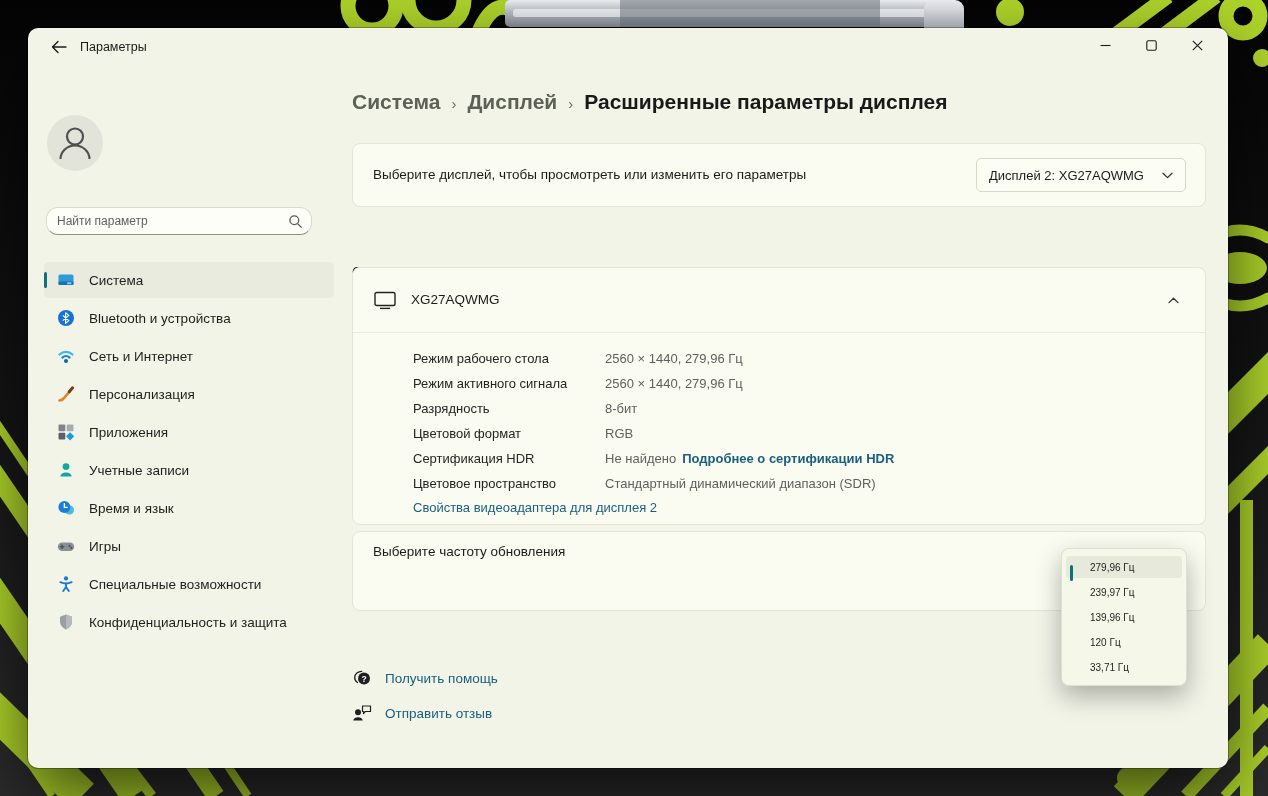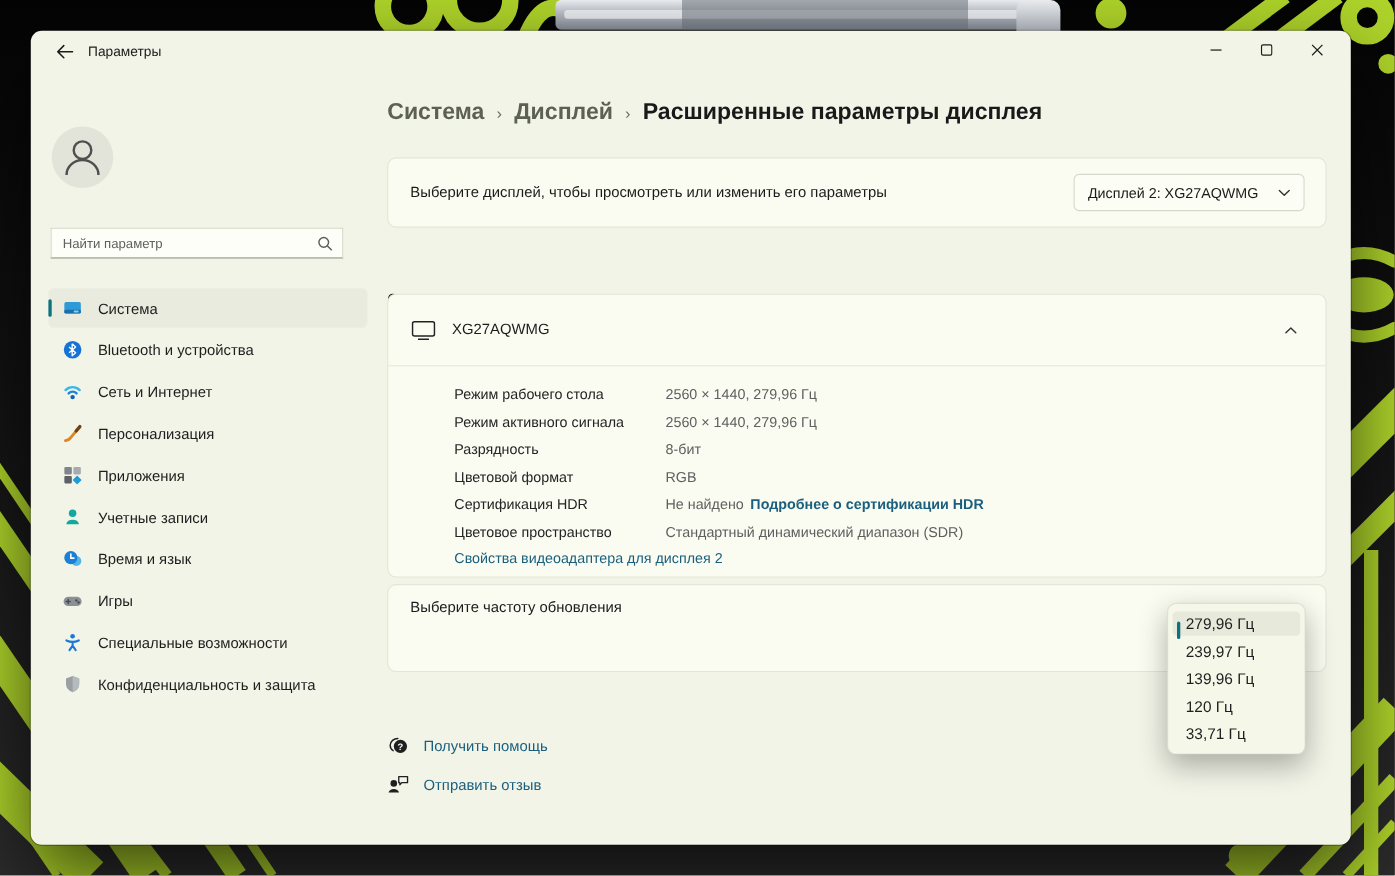--- a/index.html
+++ b/index.html
@@ -17,21 +17,21 @@
   }
   .titlebar { position:absolute; left:0; top:0; right:0; height:36px;text-align:right; }
   .back-btn { position:absolute; left:14px; top:6px; width:34px; height:26px; border:none; background:transparent; border-radius:4px; cursor:pointer; display:flex; align-items:center; justify-content:center; }
   .win-title { position:absolute; left:52px; top:0; line-height:38px; font-size:12.5px; color:#1b1b1b; }
   .win-controls { position:absolute; right:8px; top:0; display:flex; }
   .win-controls button { width:46px; height:34px; border:none; background:transparent; display:flex; align-items:center; justify-content:center; cursor:pointer; }
 
   
   .sidebar { position:absolute; left:0; top:36px; width:322px; bottom:0; padding:0 16px; }
   .avatar { position:absolute; left:19px; top:51px; width:56px; height:56px; border-radius:50%; background:#e2e4d9; display:flex; align-items:center; justify-content:center; }
-  .searchbox { position:absolute; left:18px; top:143px; width:266px; height:28px; background:#fdfef8; border:1px solid #d8dacb; border-bottom:1px solid #90927f; border-radius:0; }
+  .searchbox { position:absolute; left:18px; top:143px; width:266px; height:28px; background:#fdfef8; border:1px solid #d8dacb; border-bottom:1px solid #90927f; border-radius:12px; }
   .searchbox input { position:absolute; left:10px; top:0; width:225px; height:26px; border:none; background:transparent; outline:none; font-size:12px; color:#3c3c3c; font-family:inherit; }
   .searchbox input::placeholder { color:#616161; }
   .search-glyph { position:absolute; right:8px; top:6px; }
   .nav { position:absolute; left:16px; top:196px; width:290px; }
   .nav-item { position:relative; height:36px; margin:2px 0; border-radius:5px; display:flex; align-items:center; gap:14px; padding:0 12px; font-size:13.5px; color:#1e1e1e; cursor:pointer; }
   .nav-item.selected { background:#e9ebde; }
   .nav-pill { position:absolute; left:0; top:10px; width:3px; height:16px; border-radius:2px; background:var(--accent,#0e7180); }
   .nav-ico { width:19px; height:19px; display:flex; align-items:center; justify-content:center; flex:0 0 19px; }
 
   
@@ -65,21 +65,21 @@
   .card3-title { position:absolute; left:20px; top:12px; font-size:13.5px; color:#1b1b1b; }
   .card3-desc { position:absolute; left:20px; top:31px; width:648px; font-size:12px; line-height:17px; color:#5e6257; }
   .card3-desc .inline-link { color:var(--link,#1a5f7e); font-weight:700; cursor:pointer; }
 
   .footer-link { position:absolute; left:0; display:flex; align-items:center; gap:13px; cursor:pointer; }
   .footer-link .lbl { font-size:13.5px; color:var(--link,#1a5f7e); }
   .fl1 { top:578px; } .fl2 { top:613px; }
 
   
   .flyout { position:absolute; left:1033px; top:520px; width:126px; background:#f5f7e9; border:1px solid rgba(0,0,0,.09); border-radius:8px; box-shadow:0 10px 26px rgba(0,0,0,.30); padding:4px 4px; z-index:50; }
-  .fly-item { position:relative; height:22px; margin:3px 0; border-radius:4px; display:flex; align-items:center; padding-left:12px; font-size:14px; color:#1f1f1f; cursor:pointer; }
+  .fly-item { position:relative; height:22px; margin:3px 0; border-radius:4px; display:flex; align-items:center; padding-left:24px; font-size:10px; color:#1f1f1f; cursor:pointer; }
   .fly-item.selected { background:#e7e9db; }
   .fly-pill { position:absolute; left:4px; top:9px; width:3px; height:16px; border-radius:2px; background:var(--accent,#0e7180); }
 
   svg { display:block; }
 </style>
 </head>
 <body>
 
 <div class="stage">
 

